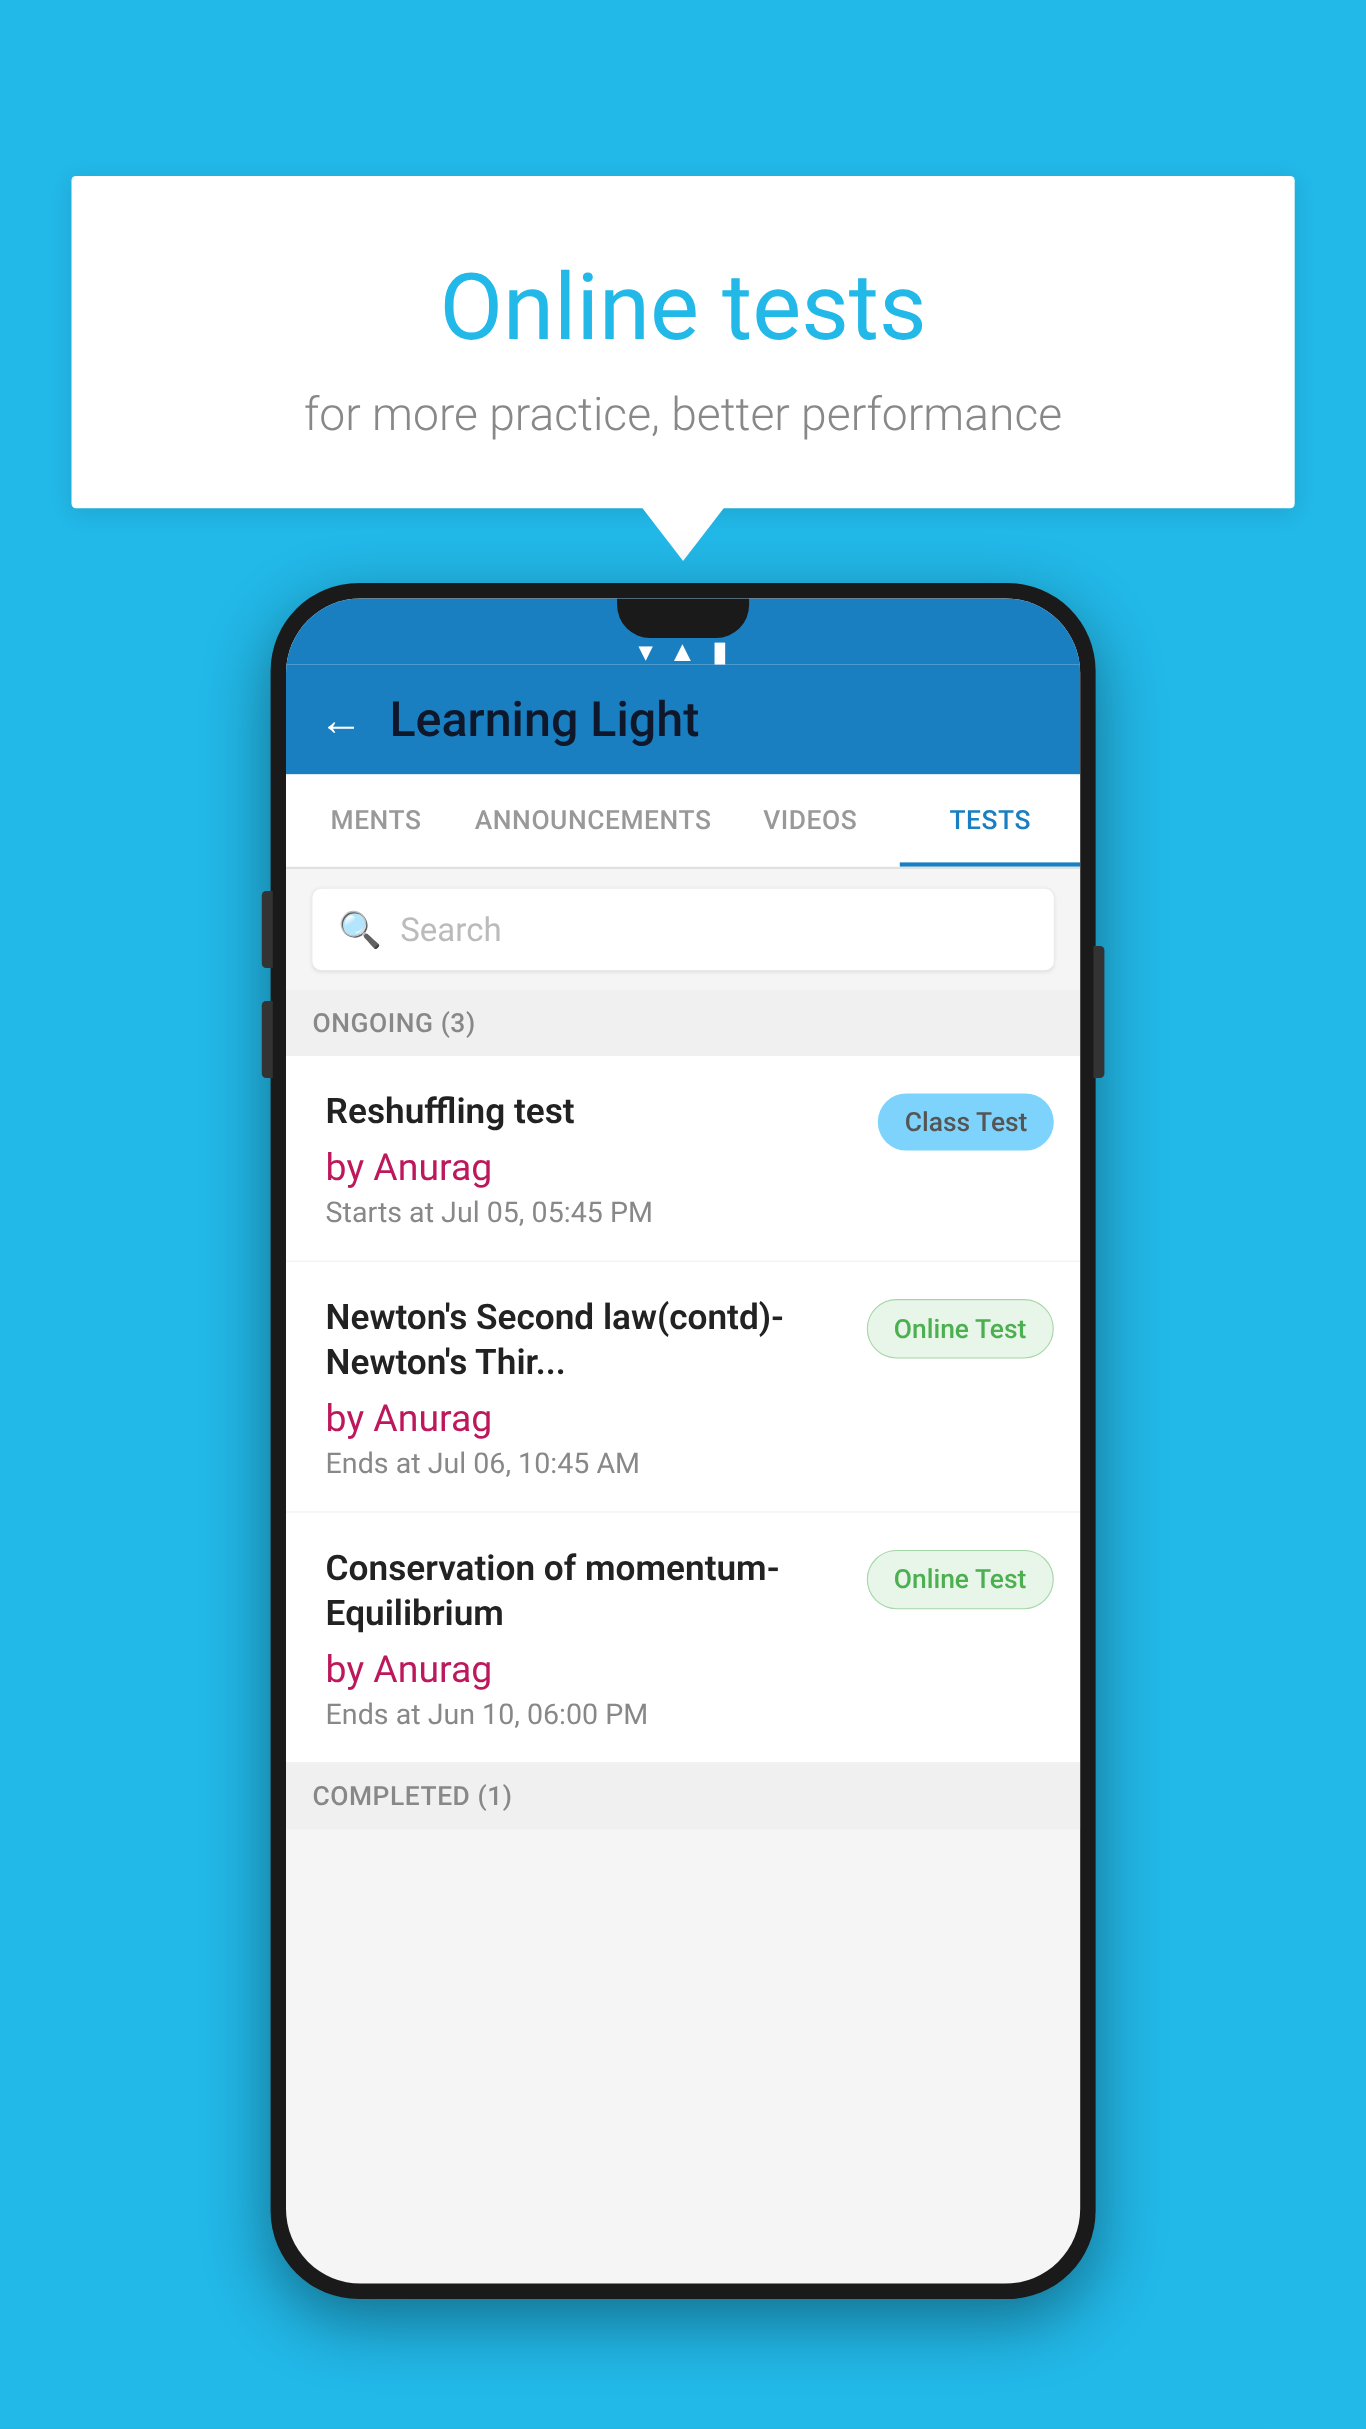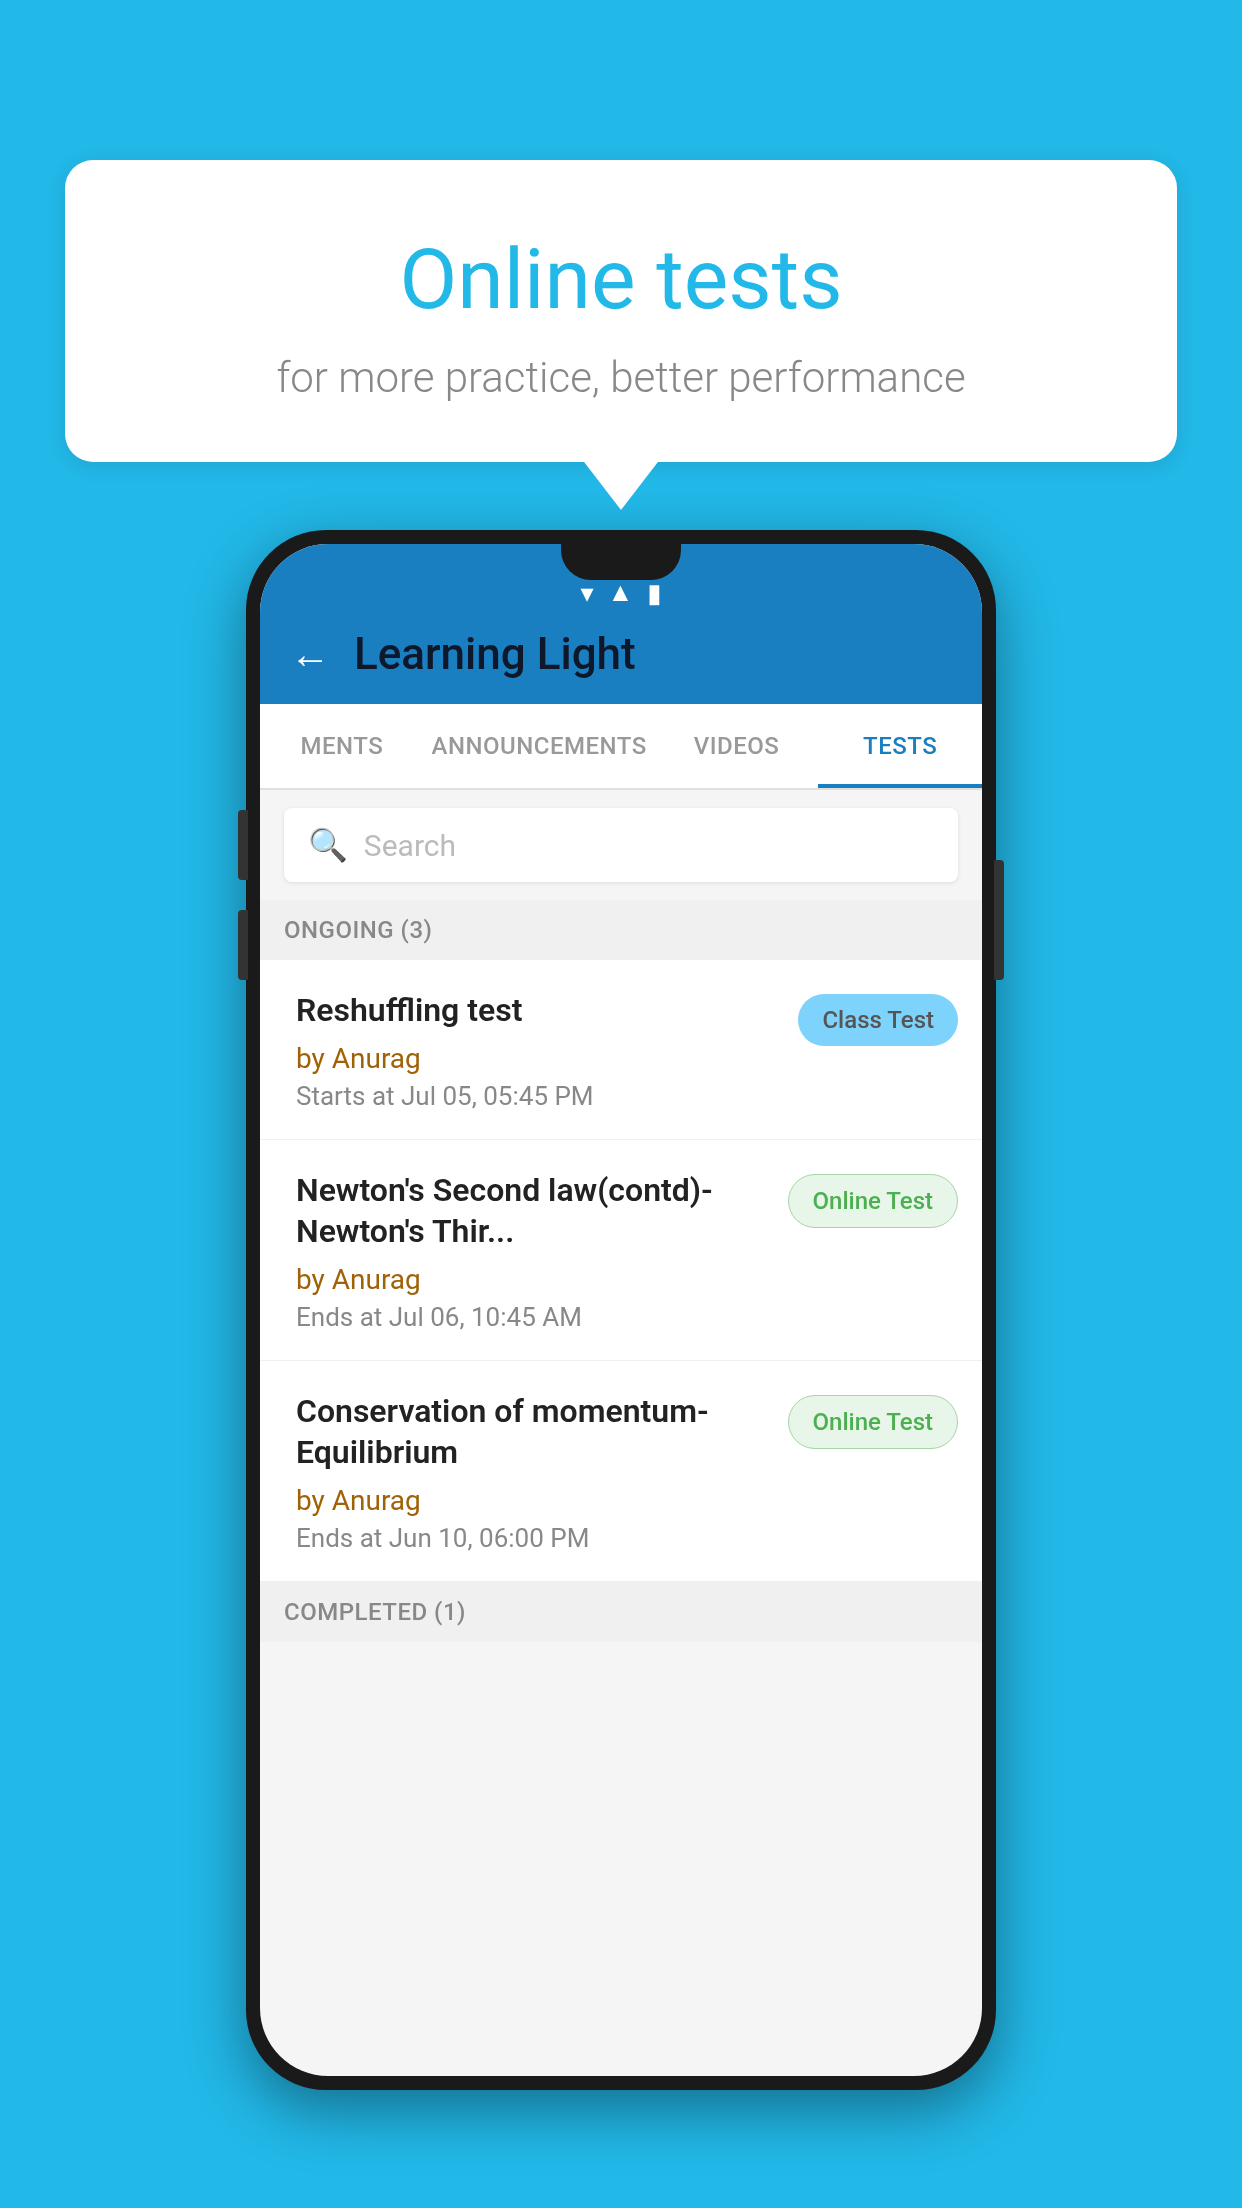--- a/index.html
+++ b/index.html
@@ -19,21 +19,21 @@
       top: 160px;
       left: 65px;
       right: 65px;
       display: flex;
       flex-direction: column;
       align-items: center;
     }
 
     .speech-bubble {
       background: white;
-      border-radius: 28px;
+      border-radius: 4px;
       padding: 70px 80px 60px;
       width: 100%;
       text-align: center;
       box-shadow: 0 4px 20px rgba(0,0,0,0.1);
       position: relative;
     }
 
     .speech-bubble::after {
       content: '';
       position: absolute;
@@ -240,22 +240,22 @@
 
     .test-name {
       font-size: 32px;
       font-weight: 600;
       color: #222;
       margin-bottom: 10px;
       line-height: 1.3;
     }
 
     .test-by {
-      font-size: 28px;
-      color: #a16207;
+      font-size: 34px;
+      color: #be185d;
       margin-bottom: 6px;
     }
 
     .test-date {
       font-size: 26px;
       color: #888;
     }
 
     .test-badge {
       border-radius: 30px;

